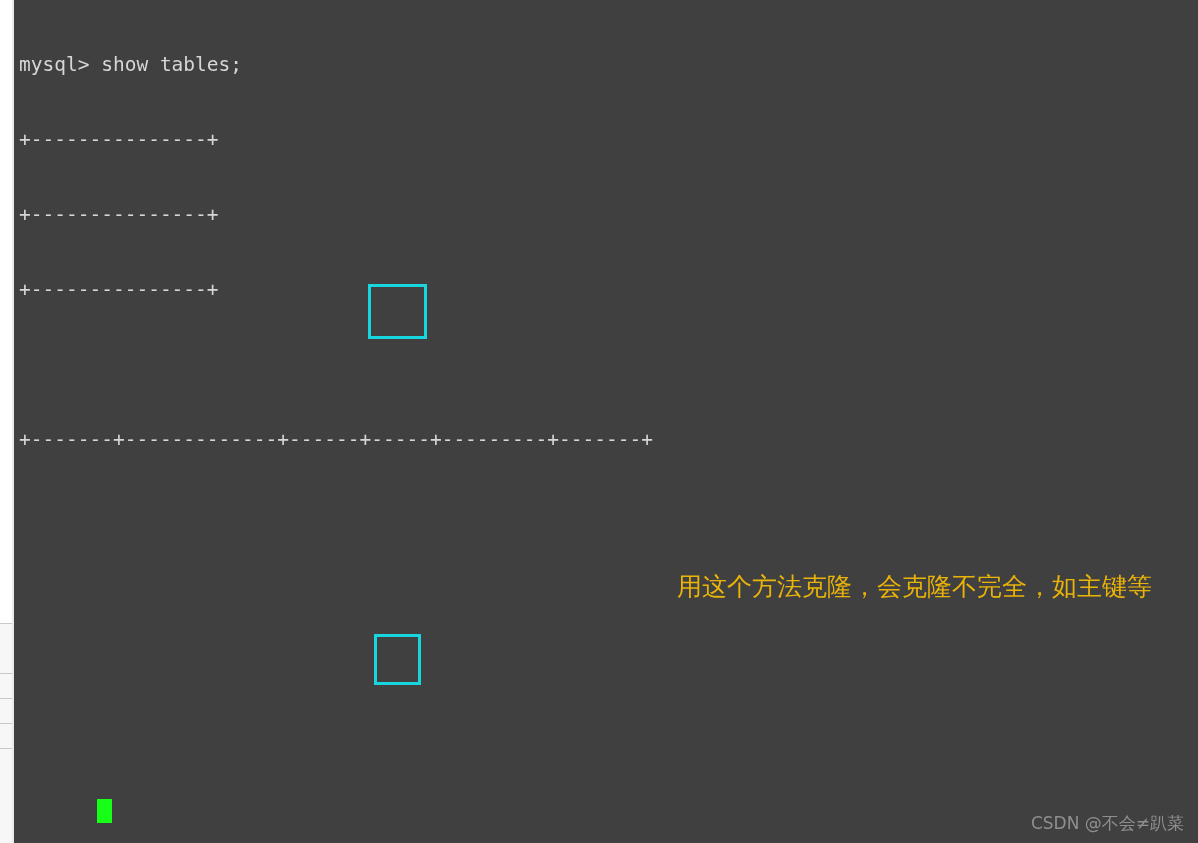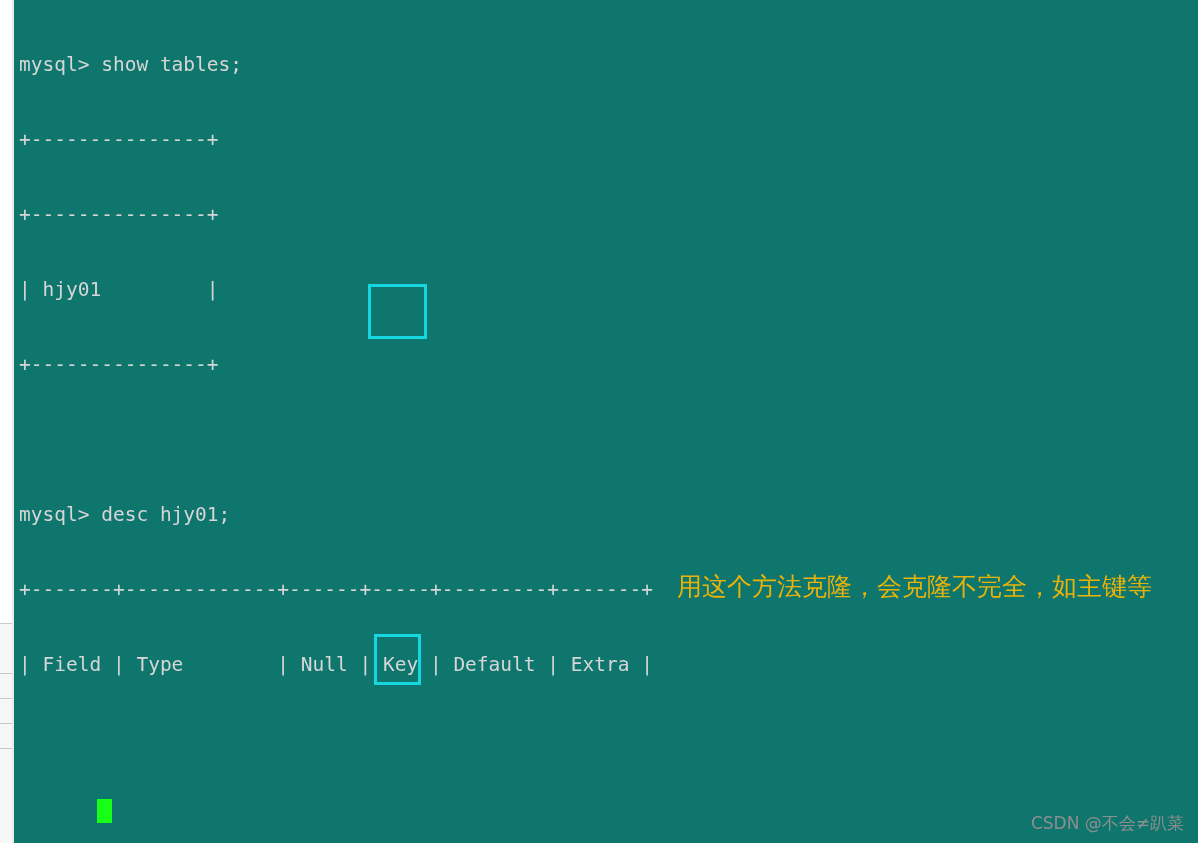--- a/index.html
+++ b/index.html
@@ -48,21 +48,21 @@
     background: #eaeaea;
   }
 
   
   #terminal {
     position: absolute;
     left: 14px;
     top: 0;
     width: 1184px;
     height: 843px;
-    background: #0f766e;
+    background: #404040;
     z-index: 1;
   }
   #term-lines {
     position: absolute;
     left: 5px;
     top: 2px;
     margin: 0;
     padding: 0;
     font-family: "DejaVu Sans Mono", "Liberation Mono", monospace;
     font-size: 19.5px;
@@ -122,26 +122,23 @@
 </head>
 <body>
 
 <div id="screen">
 
   <div id="terminal">
     <div id="term-lines">
       <div class="line">mysql&gt; show tables;</div>
       <div class="line">+---------------+</div>
       <div class="line">+---------------+</div>
-      <div class="line">| hjy01         |</div>
       <div class="line">+---------------+</div>
       <div class="line"></div>
-      <div class="line">mysql&gt; desc hjy01;</div>
       <div class="line">+-------+-------------+------+-----+---------+-------+</div>
-      <div class="line">| Field | Type        | Null | Key | Default | Extra |</div>
       
       
       
       
       
       
       
       
       
       

